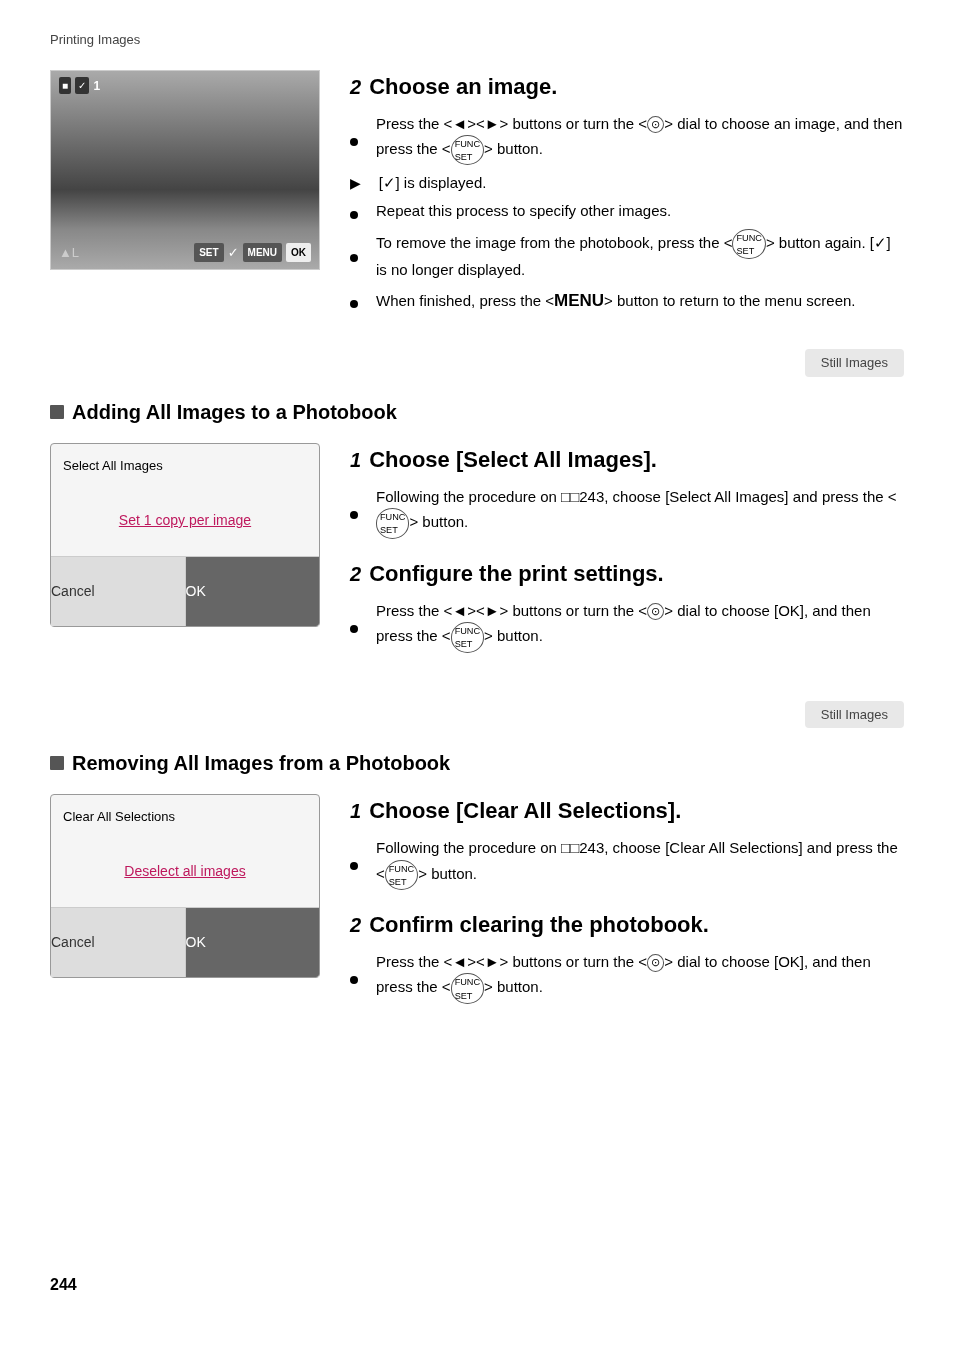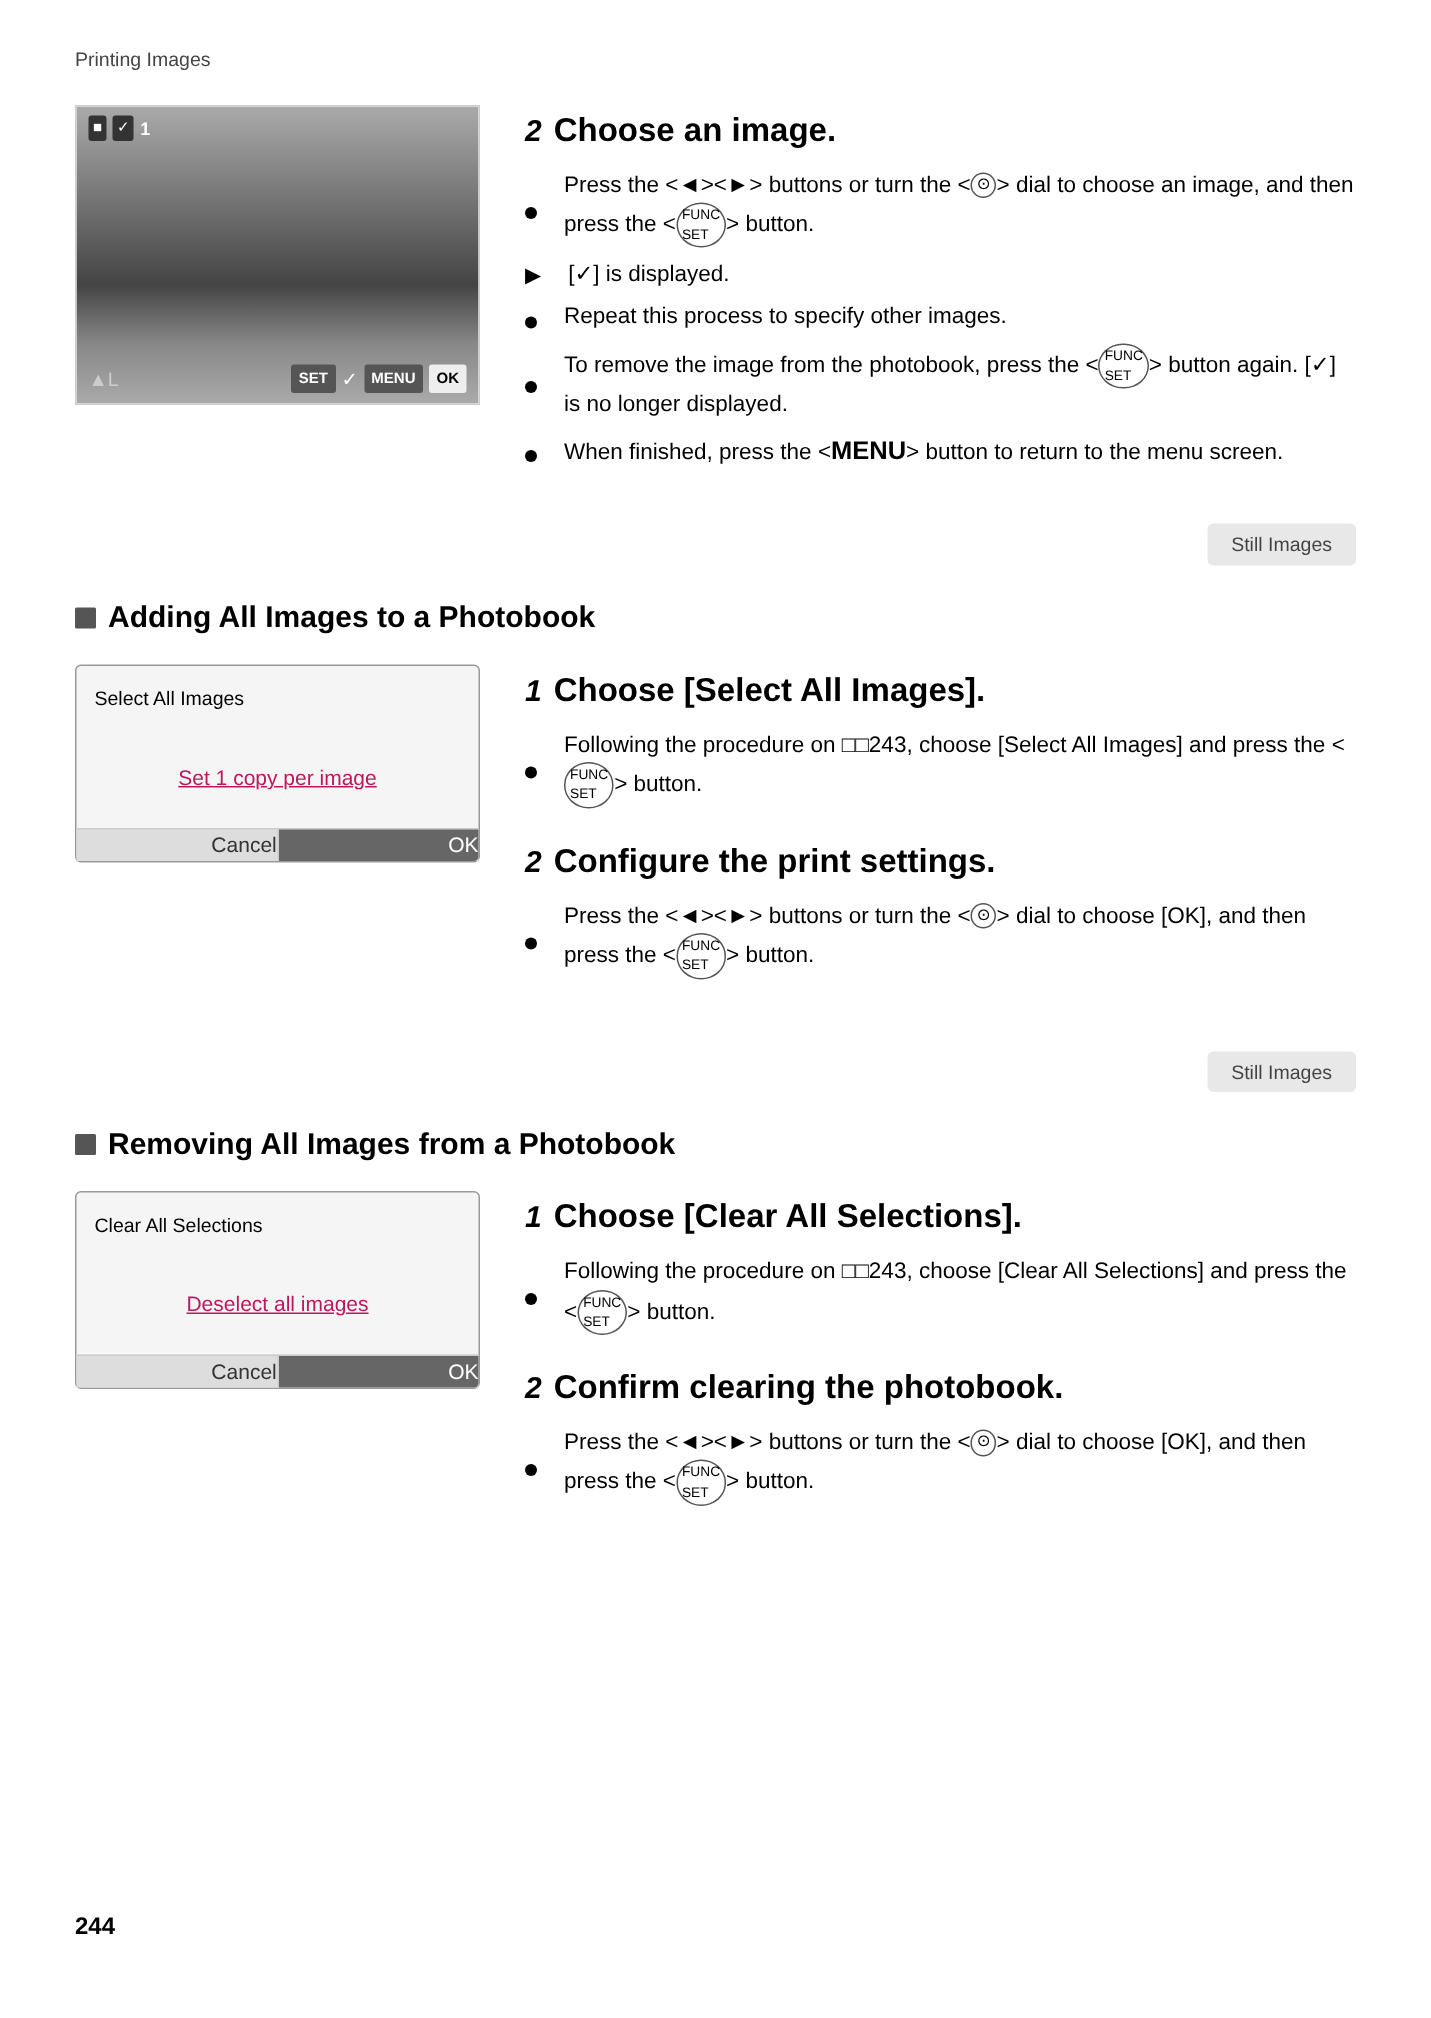--- a/index.html
+++ b/index.html
@@ -203,21 +203,21 @@
       display: flex;
       gap: 30px;
     }
     .dialog-box {
       width: 270px;
       flex-shrink: 0;
       border: 1px solid #999;
       border-radius: 4px;
       background: #f5f5f5;
       padding: 12px 0 0 0;
-      height: 132px;
+      height: 184px;
       display: flex;
       flex-direction: column;
       position: relative;
     }
     .dialog-title {
       font-size: 13px;
       color: #000;
       padding: 0 12px;
       margin-bottom: 10px;
     }
@@ -232,22 +232,22 @@
       color: #be185d;
       text-decoration: underline;
     }
     .dialog-footer {
       display: flex;
       border-top: 1px solid #ccc;
       background: #ddd;
     }
     .dialog-btn {
       flex: 1;
-      text-align: right;
-      padding: 0 0;
+      text-align: left;
+      padding: 24px 0;
       font-size: 14px;
       color: #333;
       cursor: pointer;
       border-right: 1px solid #ccc;
     }
     .dialog-btn:last-child {
       border-right: none;
     }
     .dialog-btn-ok {
       background: #666;

